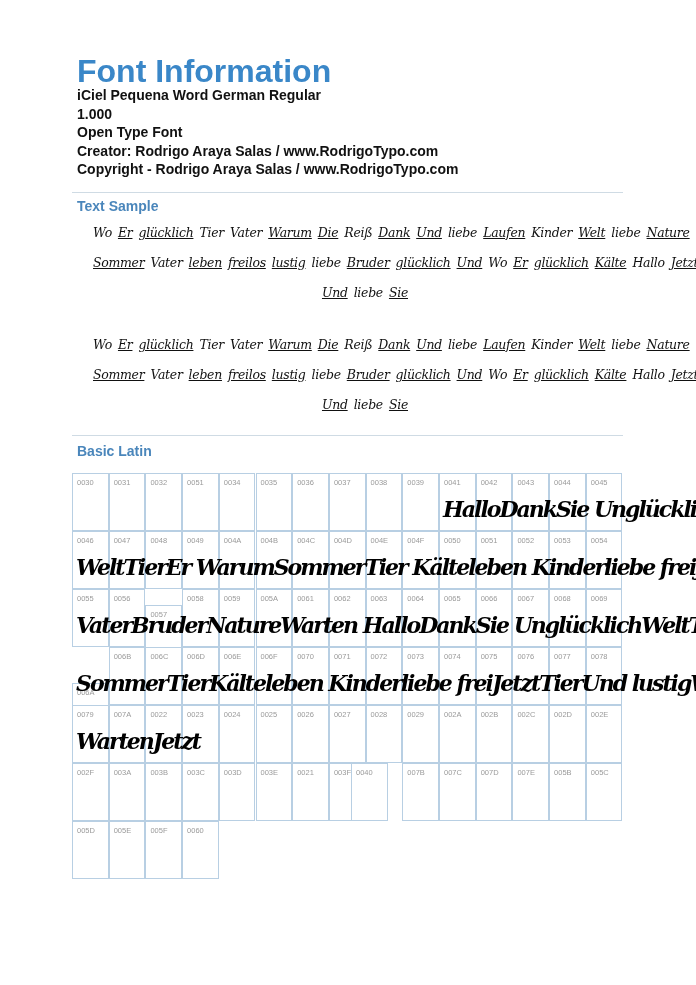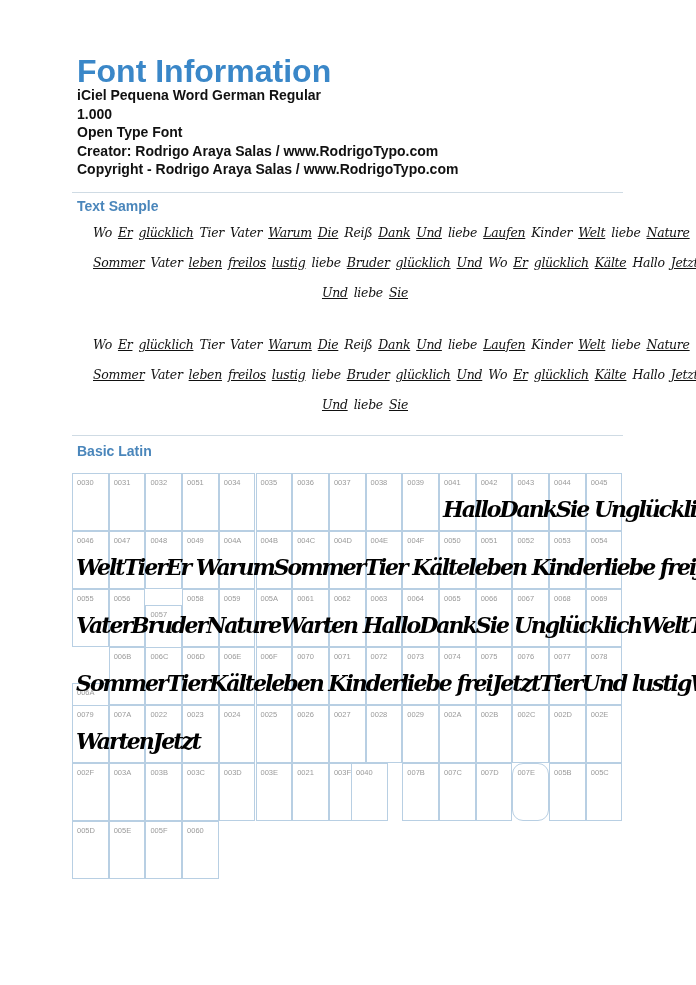--- a/index.html
+++ b/index.html
@@ -310,21 +310,21 @@
     </div>
     <div class="cell" style="left: 330.3px; top: 290px;">
       <span class="code">007B</span>
     </div>
     <div class="cell" style="left: 367px; top: 290px;">
       <span class="code">007C</span>
     </div>
     <div class="cell" style="left: 403.7px; top: 290px;">
       <span class="code">007D</span>
     </div>
-    <div class="cell" style="left: 440.4px; top: 290px; border-radius: 11px;">
+    <div class="cell" style="left: 440.4px; top: 290px;">
       <span class="code">007E</span>
     </div>
     <div class="cell" style="left: 477.1px; top: 290px;">
       <span class="code">005B</span>
     </div>
     <div class="cell" style="left: 513.8px; top: 290px;">
       <span class="code">005C</span>
     </div>
     <div class="cell" style="left: 0px; top: 348px;">
       <span class="code">005D</span>

